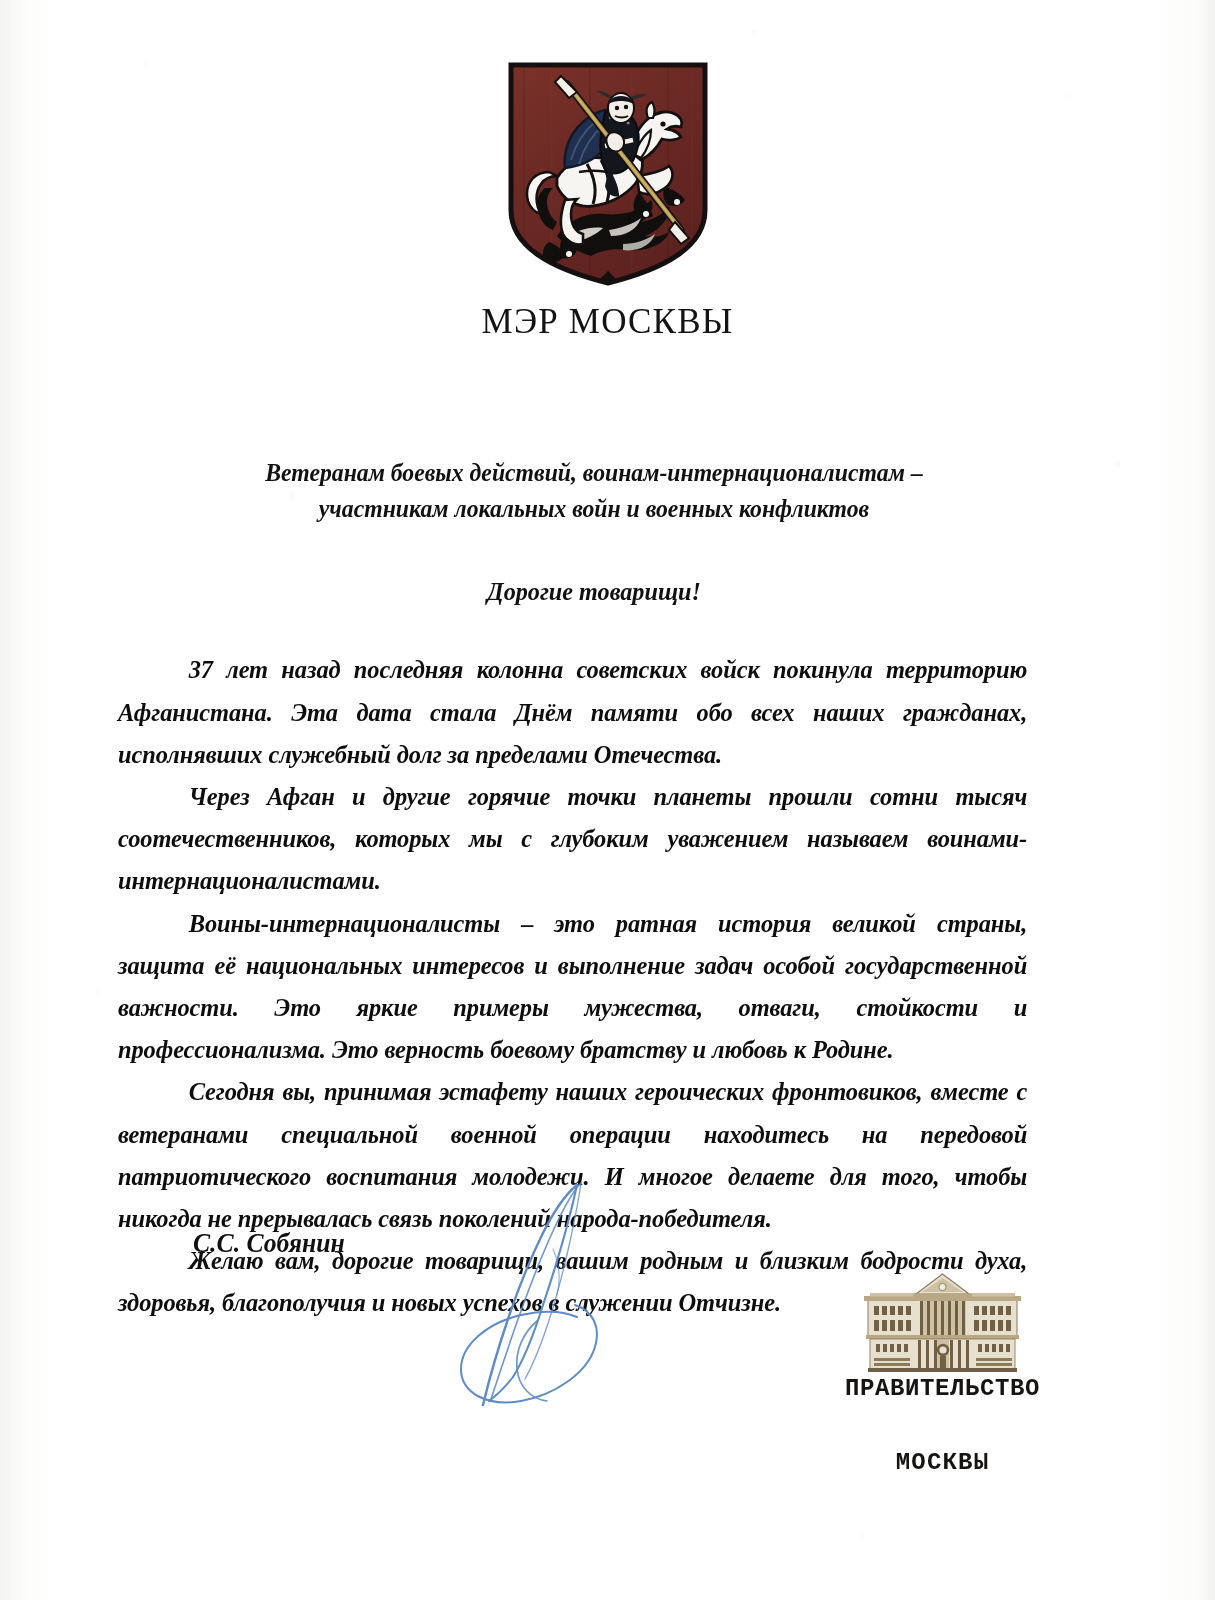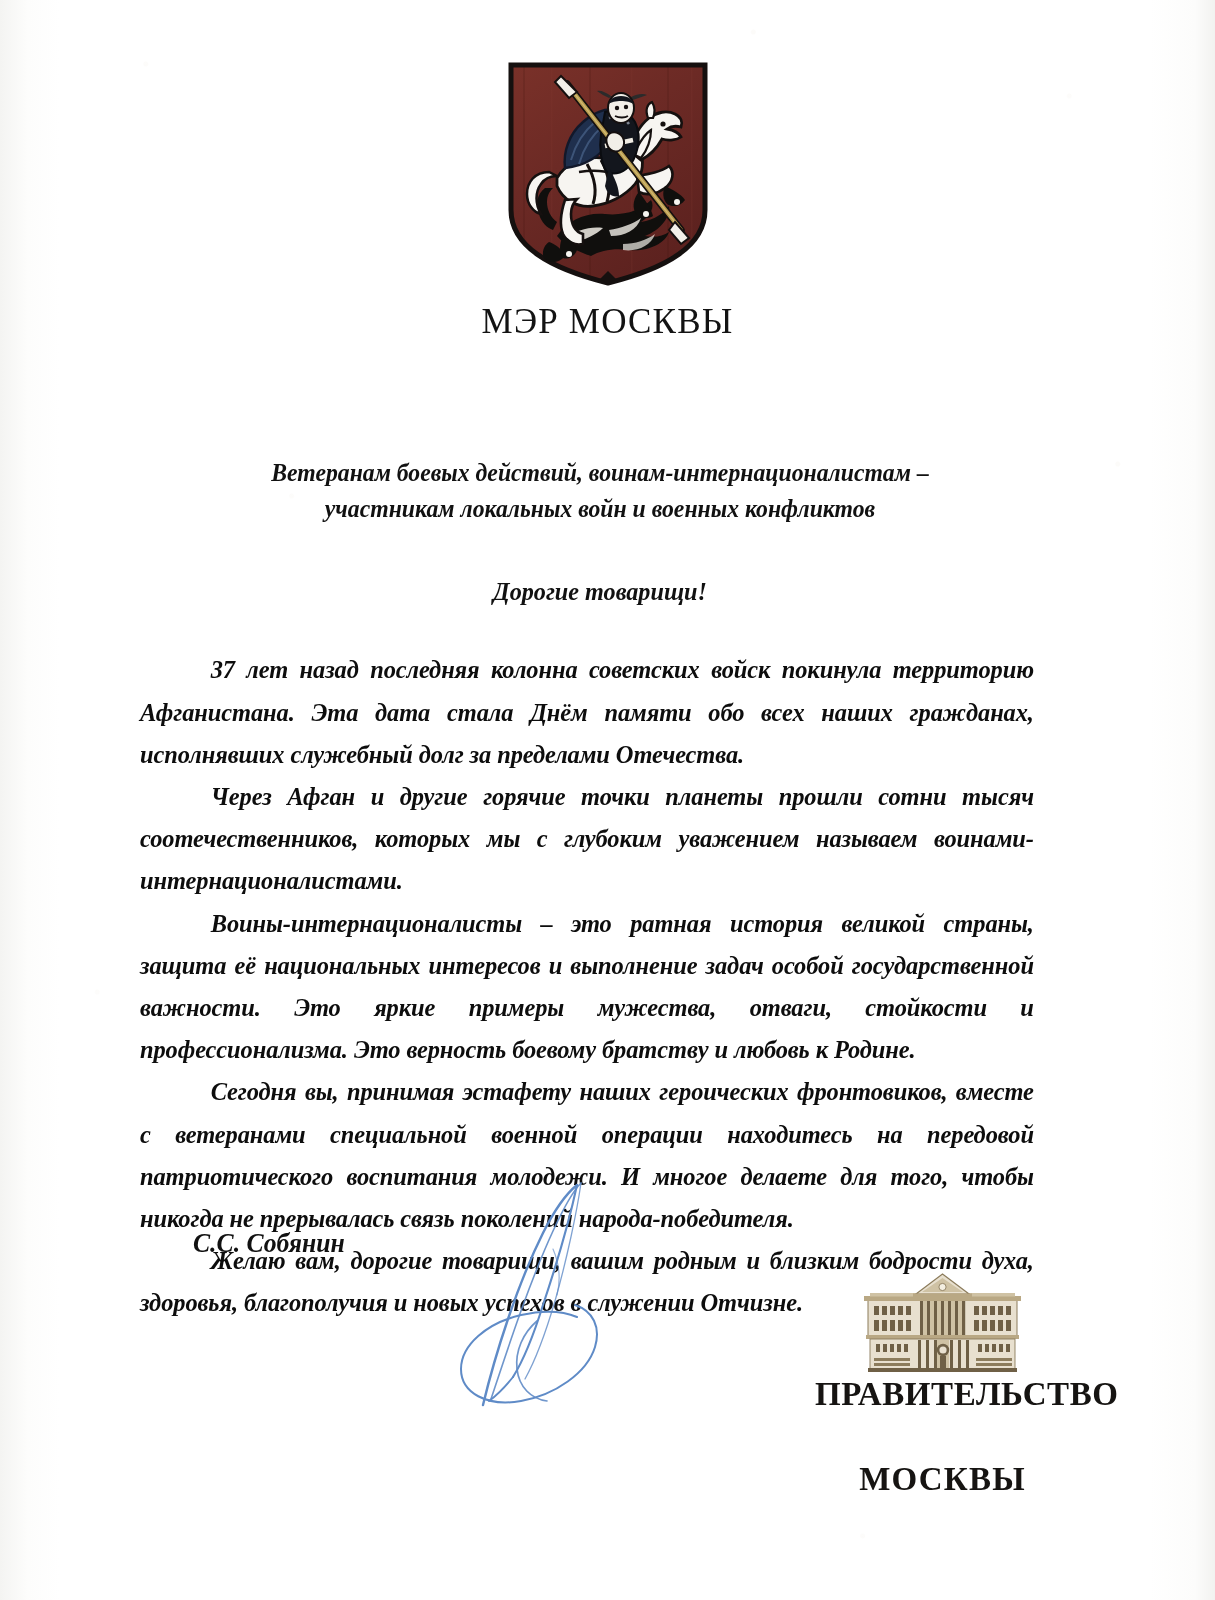--- a/index.html
+++ b/index.html
@@ -55,21 +55,21 @@
     font-size: 35px;
     letter-spacing: 1.2px;
     color: #131313;
     font-weight: 400;
   }
 
   
   .letter {
     position: absolute;
     top: 455px;
-    left: 124px;
+    left: 118px;
     width: 952px;
   }
 
   .addressee {
     text-align: center;
     font-family: "Liberation Serif", "DejaVu Serif", serif;
     font-style: italic;
     font-weight: bold;
     font-size: 25.5px;
     line-height: 1.42;
@@ -85,21 +85,20 @@
     font-style: italic;
     font-weight: bold;
     font-size: 26px;
     color: #111111;
     transform: scaleX(0.93);
     transform-origin: center top;
   }
 
   .body-text {
     margin-top: 42px;
-    margin-left: 16px;
   }
   .body-text p {
     margin: 0;
     text-align: justify;
     text-indent: 74px;
     font-family: "Liberation Serif", "DejaVu Serif", serif;
     font-style: italic;
     font-weight: bold;
     font-size: 25.6px;
     line-height: 42.2px;
@@ -134,23 +133,23 @@
   
   .gov-logo {
     position: absolute;
     top: 1268px;
     left: 815px;
     width: 255px;
     text-align: center;
   }
   .gov-logo svg { display: block; margin: 0 auto; }
   .gov-logo-line {
-    font-family: Liberation Serif, serif;
+    font-family: Liberation Mono, monospace;
     font-weight: bold;
-    font-size: 33px;
+    font-size: 24px;
     letter-spacing: 0.6px;
     color: #161412;
     line-height: 1.22;
   }
   .gov-logo-line.second { letter-spacing: 1.2px; margin-top: 45px; }
 </style>
 </head>
 <body>
 
 <div class="page">

